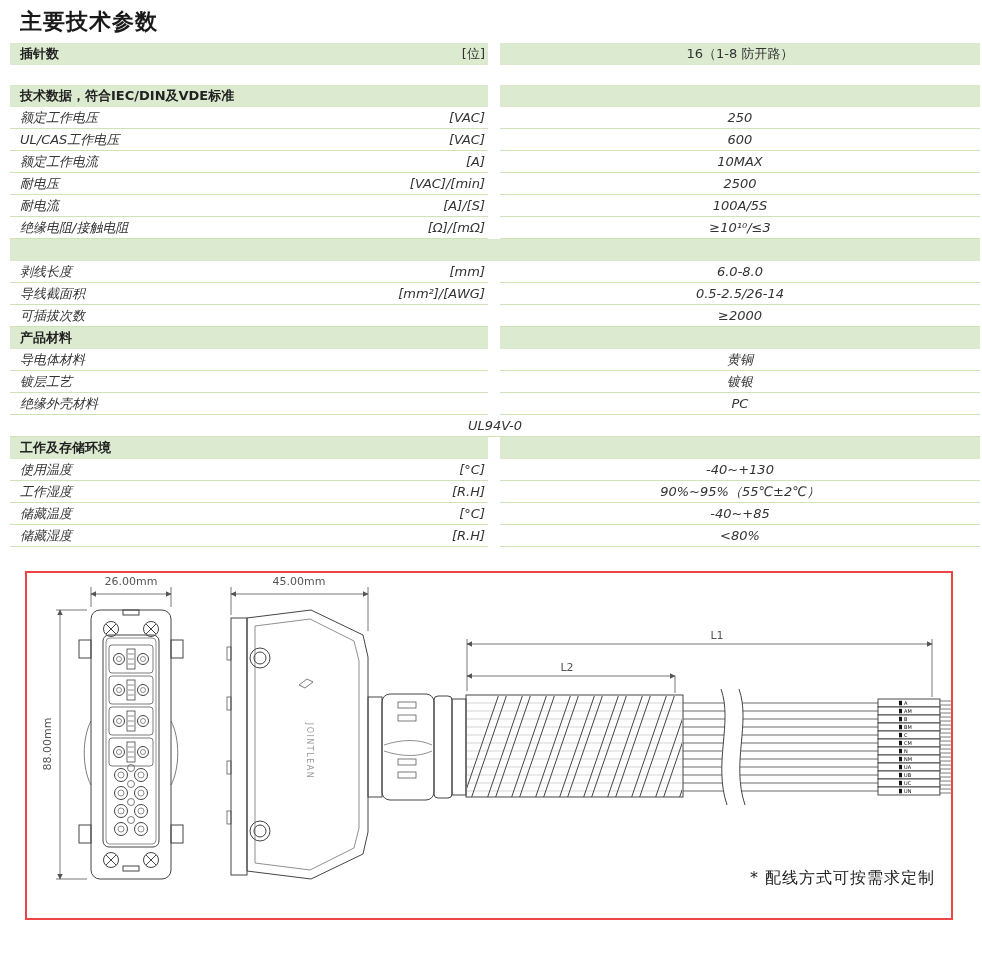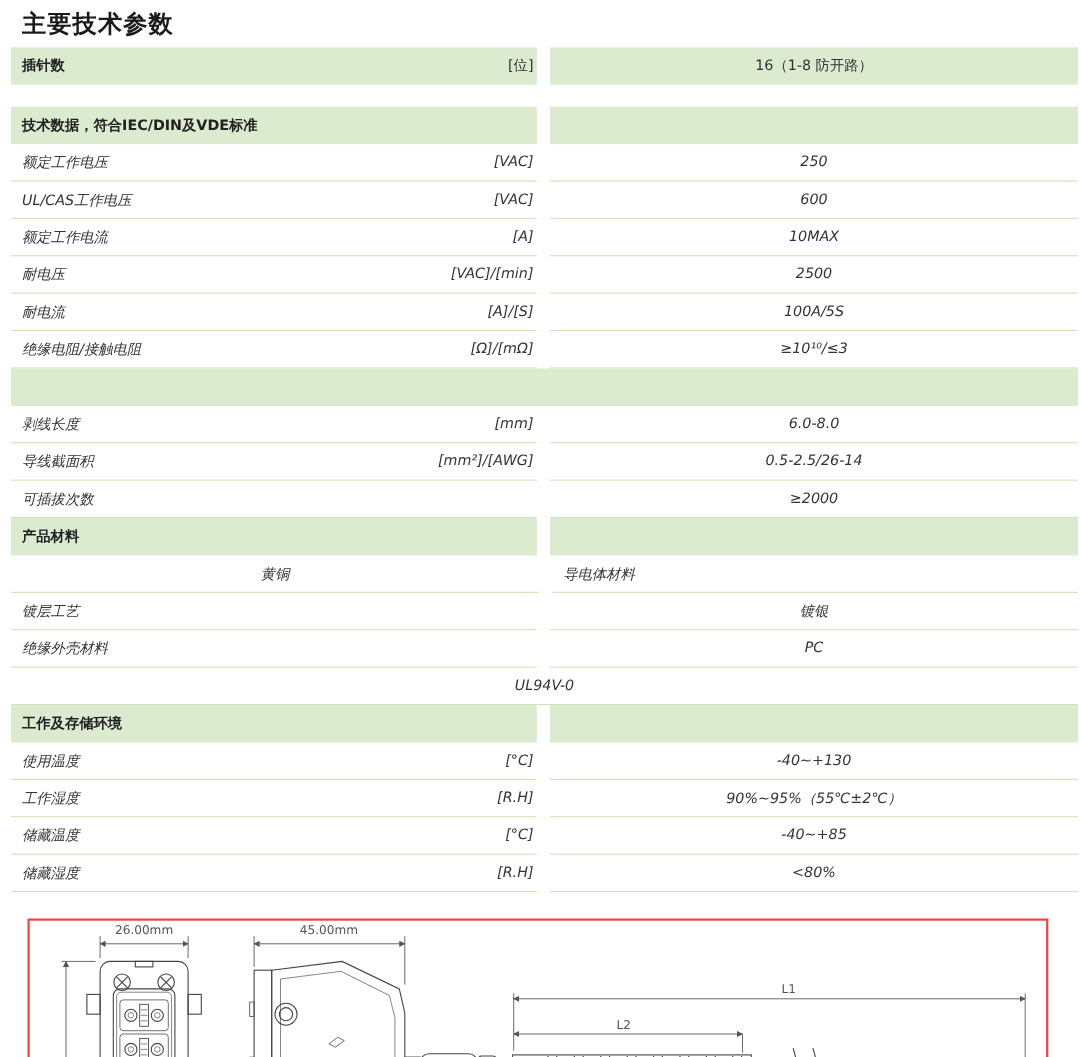--- a/index.html
+++ b/index.html
@@ -1,19 +1,19 @@
 <!DOCTYPE html>
 <html><head>
 <meta charset="utf-8">
 <style>
   html,body{margin:0;padding:0;background:#fff;}
   body{width:982px;height:961px;font-family:"DejaVu Sans","Liberation Sans",sans-serif;color:#333;overflow:hidden;}
   .title{font-size:22px;font-weight:bold;color:#1a1a1a;margin:7px 0 6px 20px;letter-spacing:1px;}
   .spec-table{margin-left:10px;margin-right:2px;}
-  .trow{display:flex;gap:12px;height:34px;}
+  .trow{display:flex;gap:12px;height:22px;}
   .t-spacer{height:20px;}
   .cell{display:flex;align-items:center;box-sizing:border-box;font-size:13px;}
   .cl{width:478px;justify-content:space-between;padding:0 3px 0 10px;}
   .cr{flex:1;justify-content:center;text-align:left;}
   .t-data .cell{border-bottom:1px solid #cfe4b6;font-style:italic;}
   .t-section .cell,.t-pin .cell{background:#dcead0;border-bottom:none;}
   .t-section .lab,.t-pin .lab{font-weight:bold;color:#222;}
   .lab{white-space:nowrap;}
   .unit{white-space:nowrap;color:#333;}
   .drawing-box{margin:24px 0 0 25px;width:924px;height:345px;border:2px solid #ef4444;background:#fff;}
@@ -111,25 +111,25 @@
       <div class="cell cr">≥2000</div>
     </div>
     <div class="trow t-section">
       <div class="cell cl">
         <span class="lab">产品材料</span>
         <span class="unit"></span>
       </div>
       <div class="cell cr"></div>
     </div>
     <div class="trow t-data">
+      <div class="cell cl">
+        <span class="lab">导电体材料</span>
+        <span class="unit"></span>
+      </div>
       <div class="cell cr">黄铜</div>
-      <div class="cell cl">
-        <span class="lab">导电体材料</span>
-        <span class="unit"></span>
-      </div>
     </div>
     <div class="trow t-data">
       <div class="cell cl">
         <span class="lab">镀层工艺</span>
         <span class="unit"></span>
       </div>
       <div class="cell cr">镀银</div>
     </div>
     <div class="trow t-data">
       <div class="cell cl">

